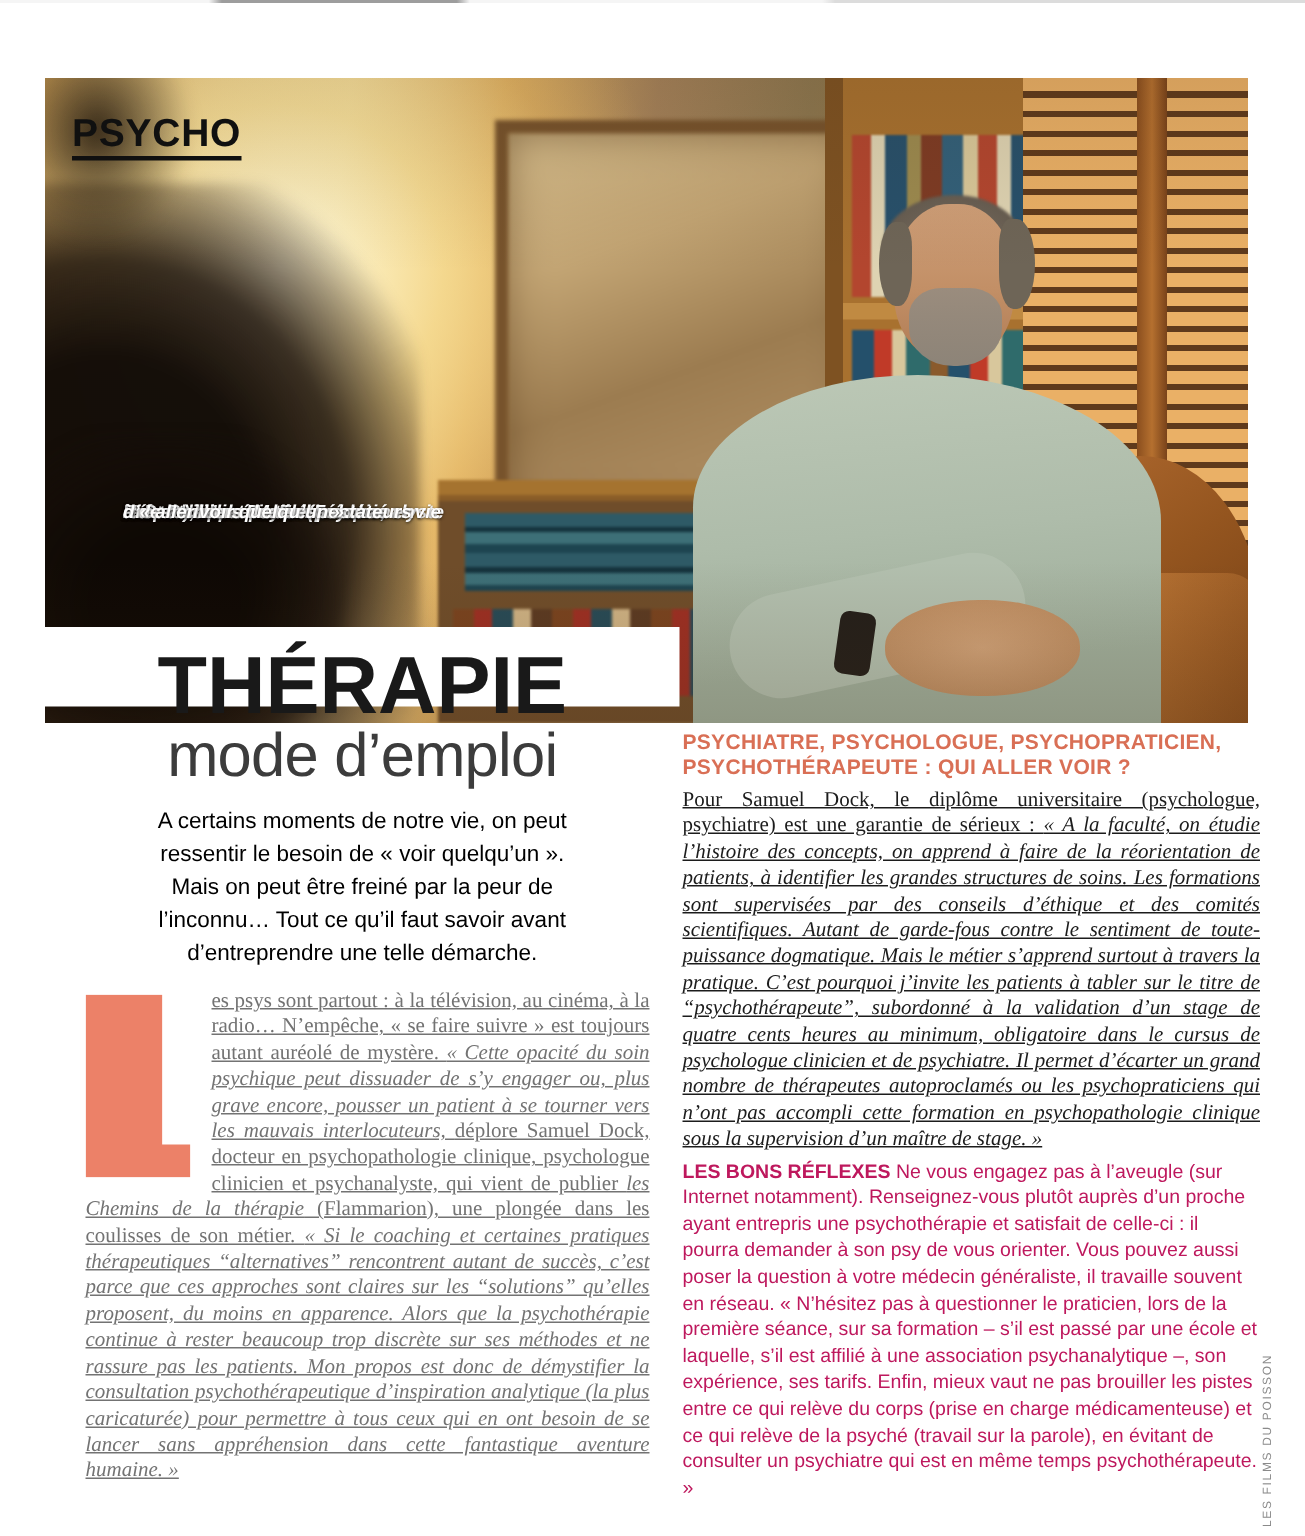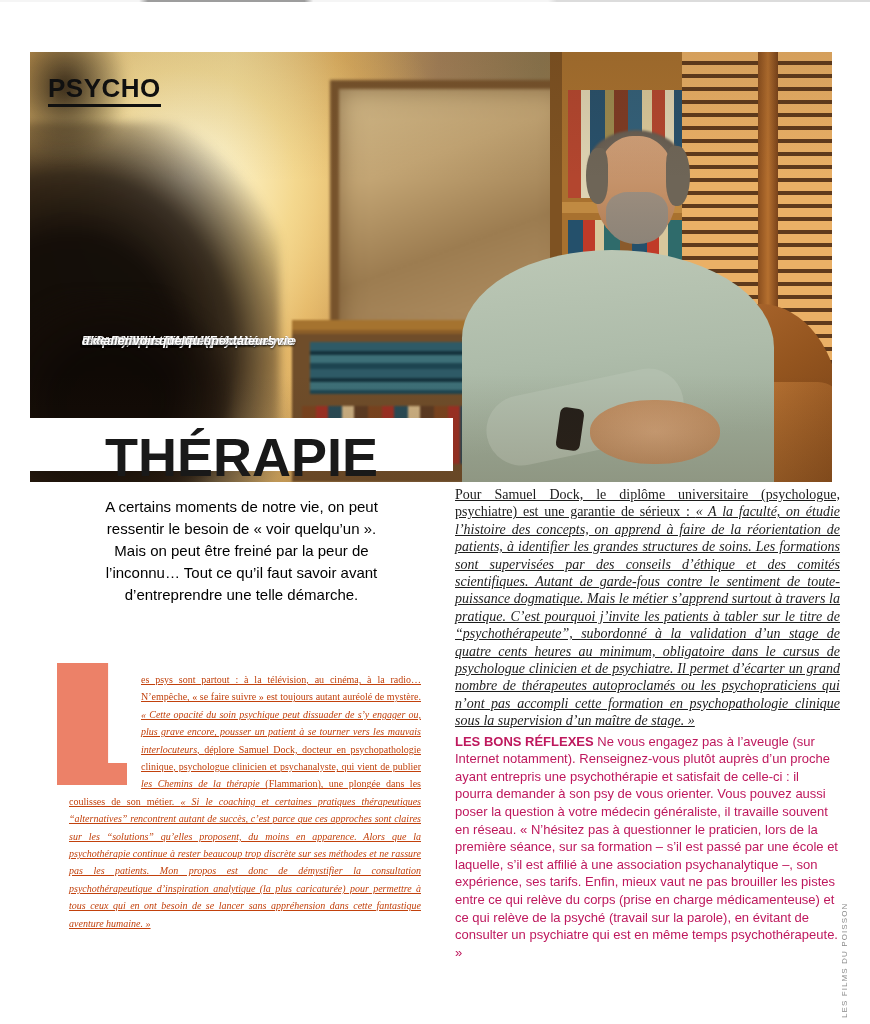--- a/index.html
+++ b/index.html
@@ -83,21 +83,21 @@
   .title-block{position:absolute;left:30px;top:424px;width:423px;text-align:center;}
   .title{margin:6px 0 0;font-size:54px;line-height:1;font-weight:900;letter-spacing:0;color:#191919;}
   .subtitle{margin-top:-2px;font-size:41px;line-height:1.05;font-weight:300;color:#3c3c3c;letter-spacing:-.5px;}
   .intro{margin-top:12px;font-size:15px;line-height:22px;font-weight:400;color:#000000;}
   .byline{margin-top:11px;font-size:10.5px;font-weight:700;letter-spacing:.6px;color:#111;}
 
   
   .serif{font-family:"Liberation Serif","DejaVu Serif",serif;text-decoration:underline;}
   .just{text-align:justify;hyphens:auto;}
   .col-left{position:absolute;left:57px;top:659px;width:376px;}
-  .col-left p{margin:12px;font-size:10px;line-height:17.4px;color:#c2410c;}
+  .col-left p{margin:0;font-size:14px;line-height:17.4px;color:#737373;}
   .dropcap{display:block;float:left;width:70px;height:122px;margin:4px 14px 0 0;
     background:var(--dropcap,#ec8168);color:transparent;overflow:hidden;font-size:0;
     clip-path:polygon(0 0,73% 0,73% 82%,100% 82%,100% 100%,0 100%);}
   .col-right{position:absolute;left:455px;top:486px;width:385px;}
   .rc-heading{margin:0 0 5px;font-size:14px;line-height:17px;font-weight:800;letter-spacing:.2px;
     color:var(--accent,#d96f55);}
   .rc-p1{margin:0;font-size:14px;line-height:17.4px;color:#1c1c1c;}
   .rc-p2{margin:3px 0 0;font-size:13px;line-height:17.6px;color:#be185d;text-align:left;}
   .i{font-style:italic;}
   .u{text-decoration:underline;}
@@ -156,34 +156,39 @@
         <span class="ln">irréprochable. Mais il a donné envie</span>
         <span class="ln">à des milliers de téléspectateurs</span>
         <span class="ln">d’« aller voir quelqu’un »…</span>
       </div>
   </div>
 
   <div class="photo-cutout"></div>
 
   <div class="title-block">
     <h1 class="title">THÉRAPIE</h1>
+    <div class="subtitle">mode d’emploi</div>
     <div class="intro">
         <span class="ln">A certains moments de notre vie, on peut</span>
         <span class="ln">ressentir le besoin de « voir quelqu’un ».</span>
         <span class="ln">Mais on peut être freiné par la peur de</span>
         <span class="ln">l’inconnu… Tout ce qu’il faut savoir avant</span>
         <span class="ln">d’entreprendre une telle démarche.</span>
       </div>
   </div>
 
   <div class="col-left">
     <span class="dropcap" aria-label="L">L</span>
     <p class="serif just"><span>es psys sont partout : à la télévision, au cinéma, à la radio… N’empêche, « se faire suivre » est toujours autant auréolé de mystère. </span><span class="i">« Cette opacité du soin psychique peut dissuader de s’y engager ou, plus grave encore, pousser un patient à se tourner vers les mauvais interlocuteurs, </span><span>déplore Samuel Dock, docteur en psychopathologie clinique, psychologue clinicien et psychanalyste, qui vient de publier </span><span class="i">les Chemins de la thérapie</span><span> (</span><span class="u">Flammarion</span><span>), une plongée dans les coulisses de son métier. </span><span class="i">« Si le coaching et certaines pratiques thérapeutiques “alternatives” rencontrent autant de succès, c’est parce que ces approches sont claires sur les “solutions” qu’elles proposent, du moins en apparence. Alors que la psychothérapie continue à rester beaucoup trop discrète sur ses méthodes et ne rassure pas les patients. Mon propos est donc de démystifier la consultation psychothérapeutique d’inspiration analytique (la plus caricaturée) pour permettre à tous ceux qui en ont besoin de se lancer sans appréhension dans cette fantastique aventure humaine. »</span></p>
   </div>
 
   <div class="col-right">
+    <h2 class="rc-heading">
+        <span class="ln">PSYCHIATRE, PSYCHOLOGUE, PSYCHOPRATICIEN,</span>
+        <span class="ln">PSYCHOTHÉRAPEUTE : QUI ALLER VOIR ?</span>
+      </h2>
     <p class="serif just rc-p1"><span>Pour Samuel Dock, le diplôme universitaire (psychologue, psychiatre) est une garantie de sérieux : </span><span class="i">« A la faculté, on étudie l’histoire des concepts, on apprend à faire de la réorientation de patients, à identifier les grandes structures de soins. Les formations sont supervisées par des conseils d’éthique et des comités scientifiques. Autant de garde-fous contre le sentiment de toute-puissance dogmatique. Mais le métier s’apprend surtout à travers la pratique. C’est pourquoi j’invite les patients à tabler sur le titre de “psychothérapeute”, subordonné à la validation d’un stage de quatre cents heures au minimum, obligatoire dans le cursus de psychologue clinicien et de psychiatre. Il permet d’écarter un grand nombre de thérapeutes autoproclamés ou les psychopraticiens qui n’ont pas accompli cette formation en psychopathologie clinique sous la supervision d’un maître de stage. »</span></p>
     <p class="rc-p2"><span class="lead">LES BONS RÉFLEXES </span><span>Ne vous engagez pas à l’aveugle (sur Internet notamment). Renseignez-vous plutôt auprès d’un proche ayant entrepris une psychothérapie et satisfait de celle-ci : il pourra demander à son psy de vous orienter. Vous pouvez aussi poser la question à votre médecin généraliste, il travaille souvent en réseau. « N’hésitez pas à questionner le praticien, lors de la première séance, sur sa formation – s’il est passé par une école et laquelle, s’il est affilié à une association psychanalytique –, son expérience, ses tarifs. Enfin, mieux vaut ne pas brouiller les pistes entre ce qui relève du corps (prise en charge médicamenteuse) et ce qui relève de la psyché (travail sur la parole), en évitant de consulter un psychiatre qui est en même temps psychothérapeute. »</span></p>
   </div>
 
   <div class="credit">LES FILMS DU POISSON</div>
 
 </div>
 
 </body></html>

